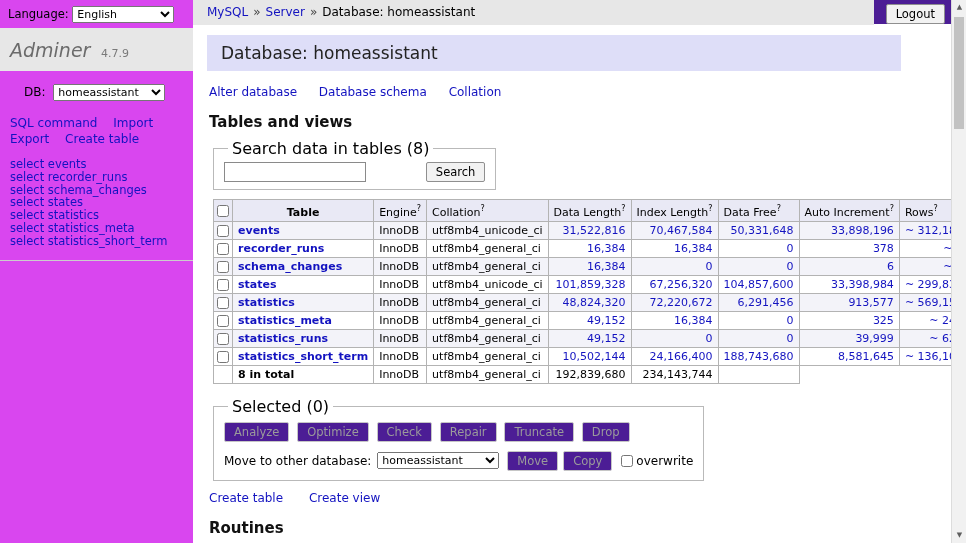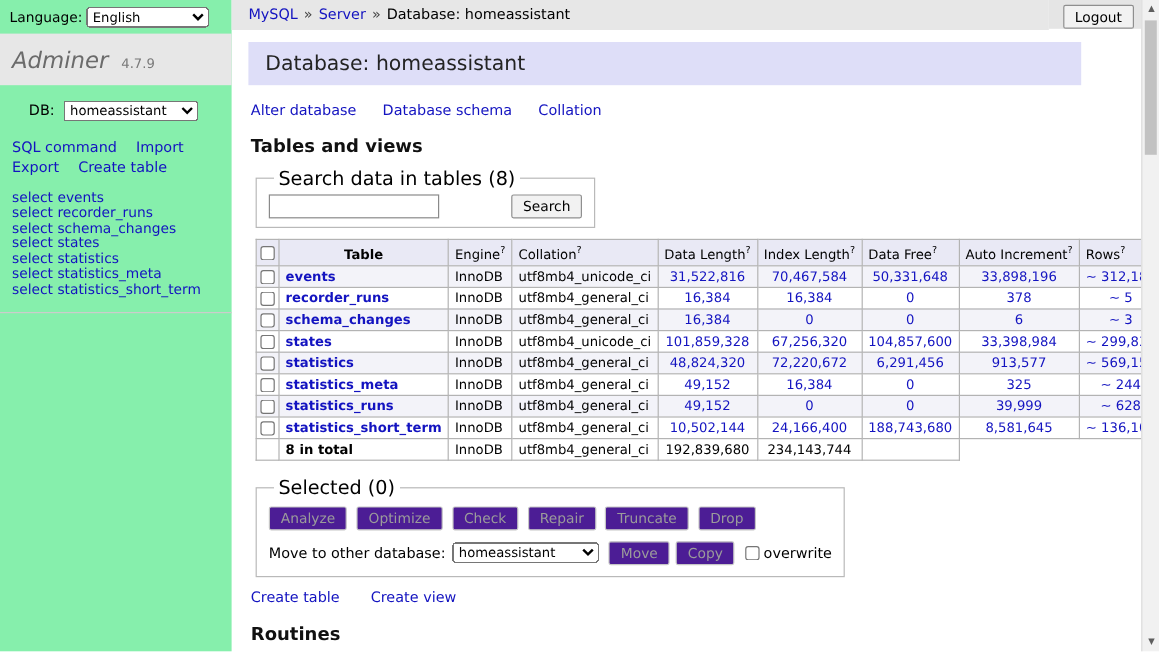--- a/index.html
+++ b/index.html
@@ -9,42 +9,42 @@
     font-size: 12px;
     color: #000;
     background: #fff;
     overflow: hidden;
   }
   a { color: #1313c0; text-decoration: none; }
 
   .page { position: relative; width: 966px; height: 543px; display: flex; padding-right: 15px; }
 
   
-  .sidebar { flex: 0 0 193px; width: 193px; background: #86efac; }
+  .sidebar { flex: 0 0 193px; width: 193px; background: #d946ef; }
   .lang-row { padding: 6px 8px 5px; font-size: 11.5px; white-space: nowrap; }
   .lang-row select { width: 102px; font-size: 11px; font-family: inherit; }
   .app-title { background: #e7e7e7; padding: 7px 10px 8px; font-weight: 400; white-space: nowrap; }
   .app-name { font-style: italic; font-size: 19px; color: #6b6b6b; }
   .app-version { font-size: 11px; color: #7a7a7a; margin-left: 3px; }
   .db-row { padding: 13px 24px 2px; font-size: 12px; }
   .db-row select { width: 112px; font-size: 11px; font-family: inherit; margin-left: 4px; }
   .sb-actions { padding: 12px 10px 0; line-height: 16px; font-size: 12px; }
   .sb-actions a { margin-right: 12px; }
   .tbl-links { list-style: none; padding: 11px 10px 0; }
   .tbl-links li { line-height: 12.8px; white-space: nowrap; }
   .tbl-links a { font-size: 11.5px; }
   .sb-divider { border-bottom: 1px solid #ccc; margin-top: 12px; width: 100%; }
 
   
   .main { flex: 1; min-width: 0; display: flex; flex-direction: column; }
   .topbar { display: flex; align-items: flex-start; }
   .breadcrumb { flex: 1; background: #e7e7e7; padding: 5px 14px 6px; font-size: 12px; white-space: nowrap; }
   .breadcrumb .sep { color: #444; margin: 0 5px; }
   .breadcrumb .current { color: #000; }
-  .logout-area { flex: 0 0 62px; padding: 4px 6px 0 12px; text-align: right; background: #e5e5e5; }
+  .logout-area { flex: 0 0 62px; padding: 4px 6px 0 12px; text-align: right; background: #4c1d95; }
 
   .content { padding: 10px 50px 0 14px; }
   .db-title {
     background: #dedef8; color: #232323;
     font-size: 17px; font-weight: 400;
     padding: 8px 14px; margin: 0 0 14px;
   }
   .actions-row { margin: 0 0 0 2px; font-size: 12px; }
   .actions-row a { margin-right: 18px; }
   h3 { font-size: 15px; font-weight: 700; color: #111; }
@@ -65,21 +65,21 @@
   }
   button:disabled { color: #9b9b9b; border-color: #c6c6c6; background: #4c1d95; cursor: default; }
 
   
   table { border-collapse: collapse; margin: 0 0 13px 6px; font-size: 11px; }
   th, td { border: 1px solid #b3b3b3; padding: 1px 5px; height: 17px; line-height: 15px; white-space: nowrap; }
   thead th { background: #e9e9f5; font-weight: 400; text-align: left; }
   thead th.col-table { font-weight: 700; text-align: center; }
   thead sup { font-size: 8px; }
   td.cb, th.cb { width: 21px; text-align: center; padding: 1px 3px; }
-  td.num { text-align: center; }
+  td.num { text-align: right; }
   td.name a { font-weight: 700; }
   tbody tr:nth-child(odd) td { background: #f3f3f9; }
   tfoot td { background: #fff; }
   tfoot .total-label { font-weight: 700; }
   td.ghost { border: none; background: #fff; }
   input[type="checkbox"] { width: 12px; height: 12px; vertical-align: middle; }
 
   
   .selected-fieldset { margin: 0 0 10px 6px; padding: 4px 10px 9px; }
   .sel-buttons { margin: 2px 0 9px; }

